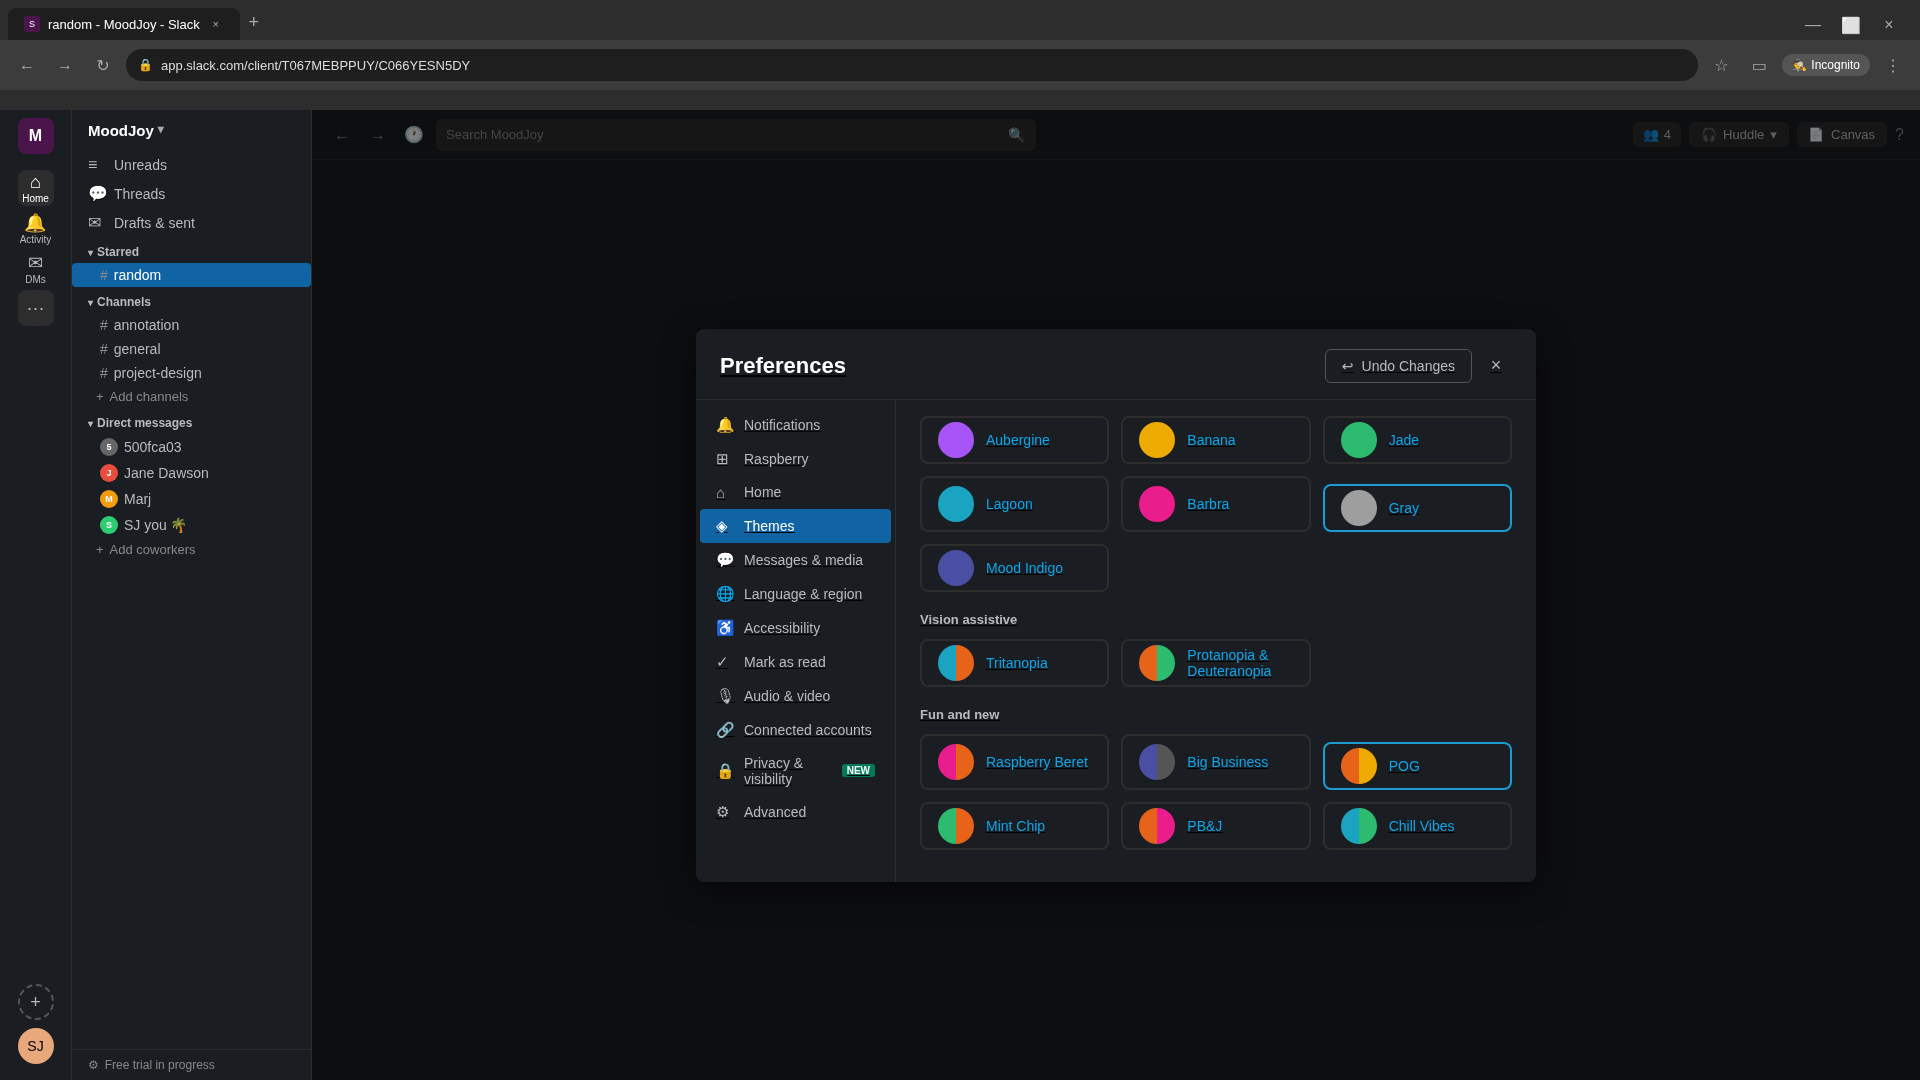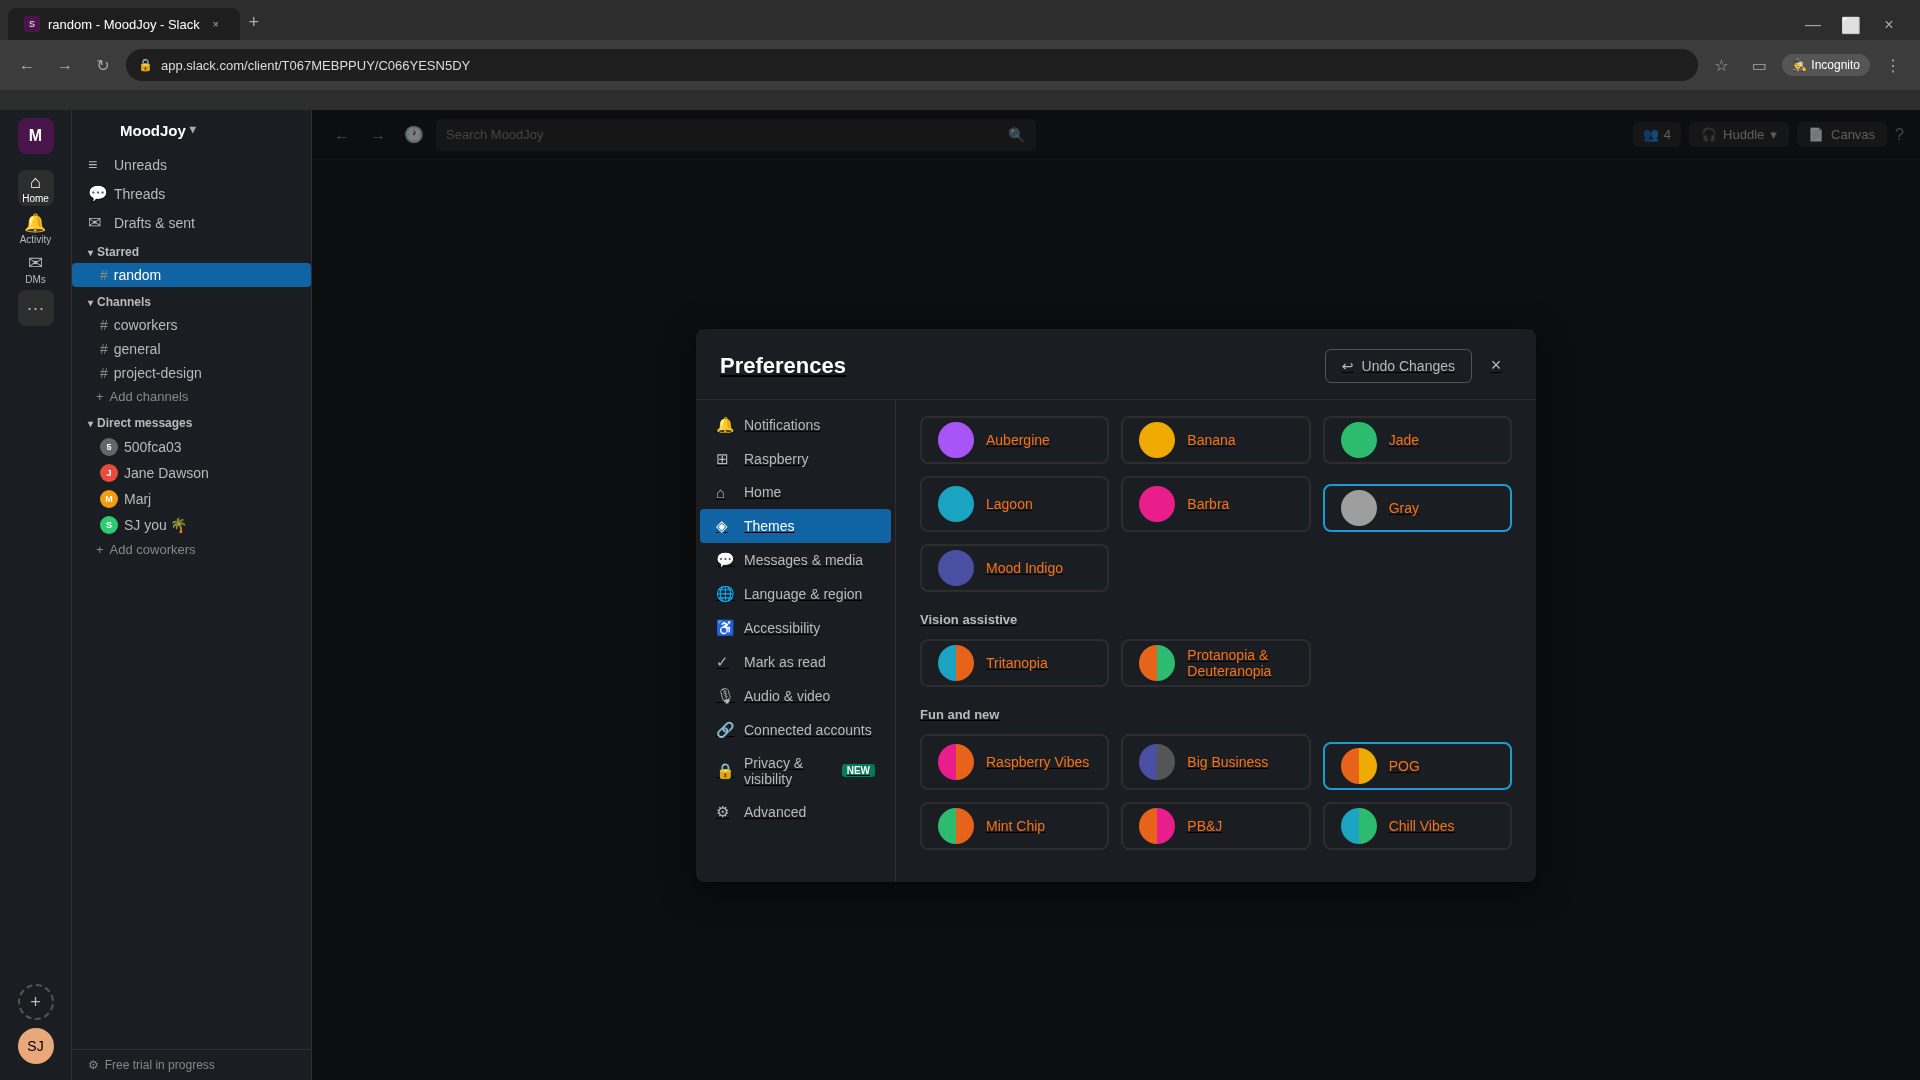--- a/index.html
+++ b/index.html
@@ -30,21 +30,21 @@
     .sidebar-icon-btn.active { background: #2d2d2d; color: white; }
     .sidebar-icon-label { font-size: 10px; color: #b9babd; }
     .sidebar-icon-btn.active .sidebar-icon-label { color: white; }
     .more-btn { width: 36px; height: 36px; display: flex; align-items: center; justify-content: center; color: #b9babd; cursor: pointer; border-radius: 8px; background: #2d2d2d; font-size: 18px; }
     .add-workspace { width: 36px; height: 36px; display: flex; align-items: center; justify-content: center; color: #b9babd; cursor: pointer; border: 2px dashed #555; border-radius: 50%; font-size: 18px; margin-top: auto; }
     .user-avatar-icon { width: 36px; height: 36px; border-radius: 50%; background: #e8a87c; display: flex; align-items: center; justify-content: center; font-size: 14px; cursor: pointer; }
 
     
     .left-panel { width: 240px; background: #1a1d21; display: flex; flex-direction: column; border-right: 1px solid #2d2d2d; overflow-y: auto; }
     .workspace-header { padding: 12px 16px; display: flex; align-items: center; justify-content: space-between; }
-    .workspace-name { color: white; font-size: 15px; font-weight: 700; display: flex; align-items: flex-start; gap: 4px; cursor: pointer; margin-left: 32px; }
+    .workspace-name { color: white; font-size: 15px; font-weight: 700; display: flex; align-items: flex-start; gap: 4px; cursor: pointer; }
     .workspace-chevron { color: #aaa; font-size: 12px; }
     .nav-item { display: flex; align-items: center; gap: 8px; padding: 5px 16px; color: #b9babd; font-size: 14px; cursor: pointer; border-radius: 4px; }
     .nav-icon { font-size: 16px; width: 18px; }
     .section-header { padding: 8px 16px 4px; color: #b9babd; font-size: 12px; font-weight: 600; display: flex; align-items: center; gap: 4px; cursor: pointer; }
     .section-toggle { font-size: 10px; }
     .channel-item { display: flex; align-items: center; gap: 6px; padding: 4px 16px 4px 28px; color: #b9babd; font-size: 14px; cursor: pointer; border-radius: 4px; }
     .channel-item.active { background: #1164a3; color: white; }
     .channel-hash { color: #888; font-size: 14px; }
     .add-item { display: flex; align-items: center; gap: 6px; padding: 4px 16px 4px 24px; color: #888; font-size: 13px; cursor: pointer; }
     .dm-avatar { width: 18px; height: 18px; border-radius: 50%; display: flex; align-items: center; justify-content: center; font-size: 9px; color: white; font-weight: bold; }
@@ -85,21 +85,21 @@
     .new-badge { background: #007a5a; color: white; font-size: 10px; padding: 1px 5px; border-radius: 3px; font-weight: 600; }
 
     
     .pref-content { flex: 1; overflow-y: auto; padding: 16px 24px; position: relative; }
     .pref-content::-webkit-scrollbar { width: 6px; }
     .pref-content::-webkit-scrollbar-track { background: #1a1d21; }
     .pref-content::-webkit-scrollbar-thumb { background: #555; border-radius: 3px; }
 
     
     .themes-grid { display: grid; grid-template-columns: repeat(3, 1fr); gap: 12px; margin-bottom: 16px; }
-    .theme-card { border: 2px solid #2d2d2d; border-radius: 8px; padding: 4px 16px; display: flex; align-items: center; gap: 12px; cursor: pointer; color: #f97316; font-size: 14px; font-weight: 500; transition: border-color 0.1s; }
+    .theme-card { border: 2px solid #2d2d2d; border-radius: 8px; padding: 4px 16px; display: flex; align-items: center; gap: 12px; cursor: pointer; color: #0ea5e9; font-size: 14px; font-weight: 500; transition: border-color 0.1s; }
     .theme-card.selected { border-color: #1d9bd1; margin-top: 8px; }
     .theme-swatch { width: 36px; height: 36px; border-radius: 50%; flex-shrink: 0; }
     .section-label { color: #b9babd; font-size: 13px; font-weight: 600; margin-bottom: 12px; margin-top: 20px; }
 
     
     .pref-sidebar::-webkit-scrollbar { width: 4px; }
     .pref-sidebar::-webkit-scrollbar-thumb { background: #555; }
   </style>
 </head>
 <body>
@@ -193,21 +193,21 @@
       <span class="channel-hash">#</span>
       <span>random</span>
     </div>
 
     <div class="section-header">
       <span class="section-toggle">▾</span>
       <span>Channels</span>
     </div>
     <div class="channel-item">
       <span class="channel-hash">#</span>
-      <span>coworkers</span>
+      <span>annotation</span>
     </div>
     <div class="channel-item">
       <span class="channel-hash">#</span>
       <span>general</span>
     </div>
     <div class="channel-item">
       <span class="channel-hash">#</span>
       <span>project-design</span>
     </div>
     <div class="add-item">
@@ -382,21 +382,21 @@
                 <div class="theme-card">
     <div class="theme-swatch" style="background: conic-gradient(#2DBB6F 180deg, #E8631A 180deg);"></div>
     <span>Protanopia &amp; Deuteranopia</span>
   </div>
               </div>
 
             <div class="section-label">Fun and new</div>
             <div class="themes-grid" id="fun-grid">
                 <div class="theme-card">
     <div class="theme-swatch" style="background: conic-gradient(#E8631A 180deg, #E91E8C 180deg);"></div>
-    <span>Raspberry Vibes</span>
+    <span>Raspberry Beret</span>
   </div>
                 <div class="theme-card">
     <div class="theme-swatch" style="background: conic-gradient(#555 180deg, #4A4FA3 180deg);"></div>
     <span>Big Business</span>
   </div>
                 <div class="theme-card selected">
     <div class="theme-swatch" style="background: conic-gradient(#EFAA00 180deg, #E8631A 180deg);"></div>
     <span>POG</span>
   </div>
                 <div class="theme-card">

